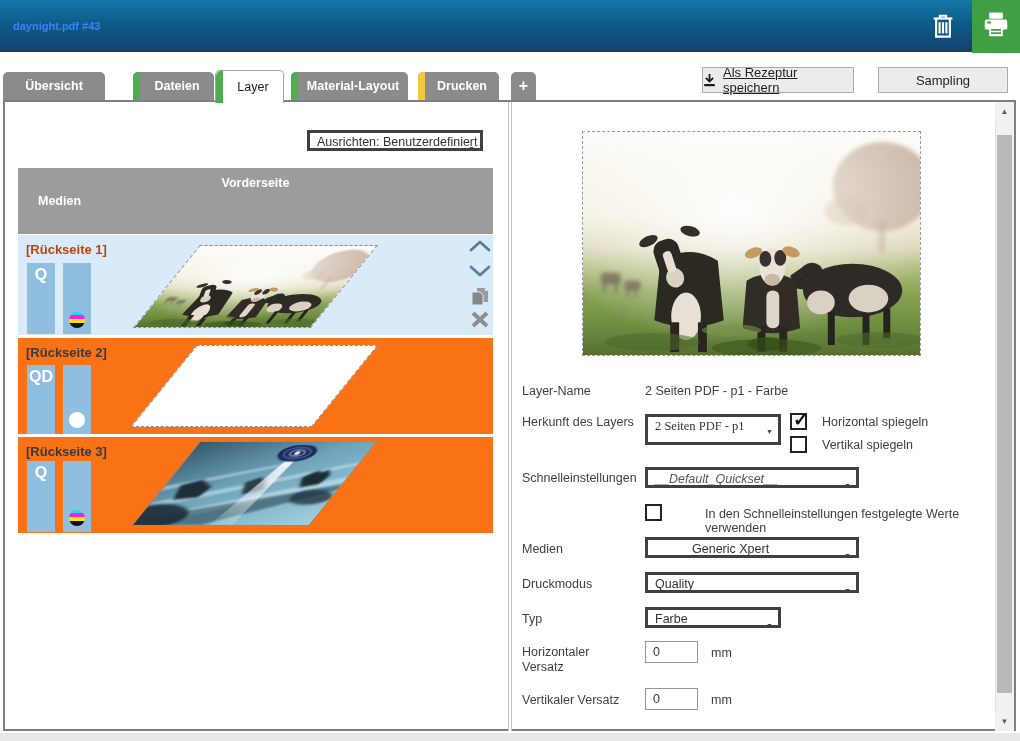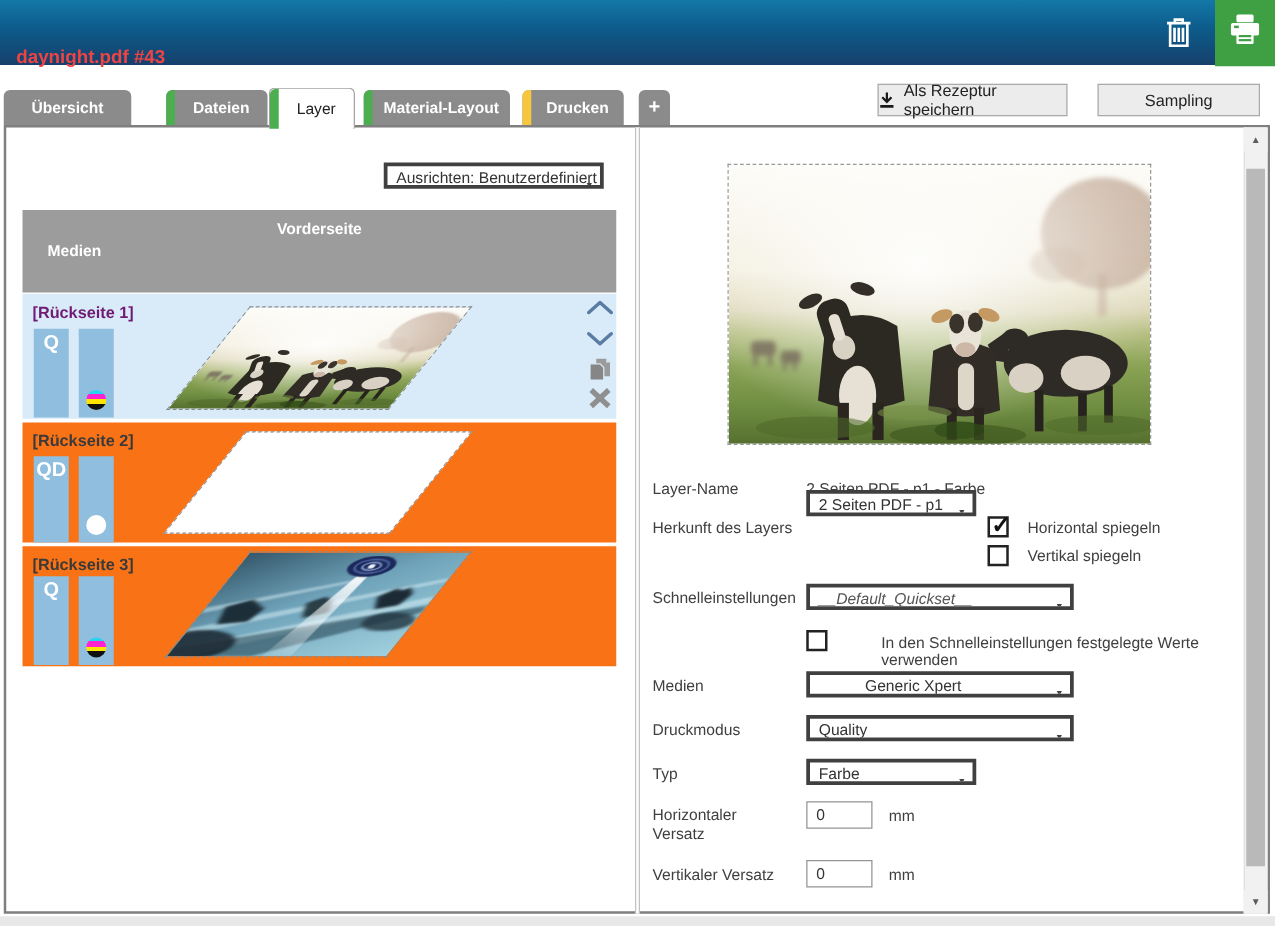--- a/index.html
+++ b/index.html
@@ -6,22 +6,22 @@
   body{
     width:1020px;height:741px;position:relative;overflow:hidden;
     font-family:"Liberation Sans",sans-serif;background:#ffffff;
     -webkit-font-smoothing:antialiased;
   }
   .abs{position:absolute;box-sizing:border-box;}
 
   
   .header{left:0;top:0;width:1020px;height:52px;
     background:linear-gradient(180deg,#1478a8 0%,#0d5b8a 45%,#16406b 100%);}
-  .win-title{left:13px;top:0;height:52px;line-height:52px;color:#ef4444;
-    font-size:15px;font-weight:bold;margin-top:20px;}
+  .win-title{left:13px;top:0;height:52px;line-height:52px;color:#3b82f6;
+    font-size:11px;font-weight:bold;}
   .trash-btn{left:928px;top:11px;width:30px;height:30px;cursor:pointer;}
   .print-btn{left:972px;top:0;width:48px;height:53px;background:#3ea043;
     display:flex;align-items:center;justify-content:center;cursor:pointer;}
 
   
   .tab{top:72px;height:28px;background:#8b8b8b;border-radius:5px 5px 0 0;
     color:#fff;font-size:12.5px;font-weight:bold;display:flex;align-items:center;
     justify-content:center;cursor:pointer;z-index:3;}
   .tab .stripe{position:absolute;left:0;top:0;bottom:0;width:7px;border-radius:5px 0 0 0;}
   .stripe.green{background:#4cae4f;}
@@ -50,21 +50,21 @@
   .dd.italic{font-style:italic;color:#555;}
 
   .lheader{left:18px;top:168px;width:475px;height:66px;background:#9c9c9c;z-index:2;
     color:#fff;font-size:12.5px;font-weight:bold;}
   .lheader span{position:absolute;}
 
   .lrow{left:18px;width:475px;z-index:2;cursor:pointer;}
   .lrow.sel{background:#d9ebf8;}
   .lrow.normal{background:#f97316;}
   .row-label{position:absolute;left:8px;top:7px;font-size:13px;font-weight:bold;color:#3a3a3a;}
-  .lrow.sel .row-label{color:#701a75;}
+  .lrow.sel .row-label{color:#c2410c;}
   .bar{position:absolute;width:28px;background:#90bede;}
   .bar .q{position:absolute;top:3px;left:0;right:0;text-align:center;color:#fff;
     font-weight:bold;font-size:16px;}
   .dot{position:absolute;left:50%;bottom:6px;width:16px;height:16px;margin-left:-8px;
     border-radius:50%;}
   .dot.cmyk{background:linear-gradient(180deg,#27d3ef 0 20%,#ff22d0 20% 46%,#ffe400 46% 70%,#101010 70% 100%);}
   .dot.white{background:#ffffff;}
 
   .skew{transform:skewX(-39deg);transform-origin:0 0;overflow:hidden;
     border:1px dashed #8a8a8a;z-index:2;}
@@ -140,21 +140,21 @@
   <span>Material-Layout</span>
 </div>
 <div class="abs tab" style="left:418px;width:81px;padding-left:7px;">
   <span class="stripe yellow"></span>
   <span>Drucken</span>
 </div>
 <div class="abs tab tab-plus" style="left:511px;width:25px;">
   <span>+</span>
 </div>
 
-<div class="abs toolbtn" style="left:702px;width:152px;">
+<div class="abs toolbtn" style="left:702px;width:152px;text-decoration:underline;">
   <span style="display:flex;">
     <svg width="13" height="14" viewBox="0 0 13 14">
       <path d="M6.5 1v7" stroke="#1a1a1a" stroke-width="1.8" fill="none"></path>
       <path d="M2.8 4.8 6.5 8.5 10.2 4.8" stroke="#1a1a1a" stroke-width="1.8" fill="none"></path>
       <rect x="1.2" y="11" width="10.6" height="2.2" fill="#1a1a1a"></rect>
     </svg>
   </span>
   <span>Als Rezeptur speichern</span>
 </div>
 <div class="abs toolbtn" style="left:878px;width:130px;">
@@ -433,21 +433,21 @@
       <ellipse cx="150" cy="200" rx="30" ry="6" fill="#79924a" opacity="0.7"></ellipse>
       <ellipse cx="186" cy="214" rx="20" ry="7" fill="#2f4a16"></ellipse>
     </g>
   </svg>
 </div>
 
 <span class="abs flabel" style="left:522px;top:384px;">Layer-Name</span>
 <span class="abs fvalue" style="left:645px;top:384px;">2 Seiten PDF - p1 - Farbe</span>
 
 <span class="abs flabel" style="left:522px;top:415px;">Herkunft des Layers</span>
-<div class="abs dd" style="left:645px;top:392px;width:136px;height:21px;">
+<div class="abs dd" style="left:645px;top:414px;width:136px;height:31px;font-family:Liberation Serif, serif;">
   <span>2 Seiten PDF - p1</span>
   <span class="arr">▼</span>
 </div>
 
 <div class="abs cb" style="left:790px;top:413px;">
   <span class="check">✓</span>
 </div>
 <span class="abs cblabel" style="left:822px;top:415px;">Horizontal spiegeln</span>
 
 <div class="abs cb" style="left:790px;top:436px;">

